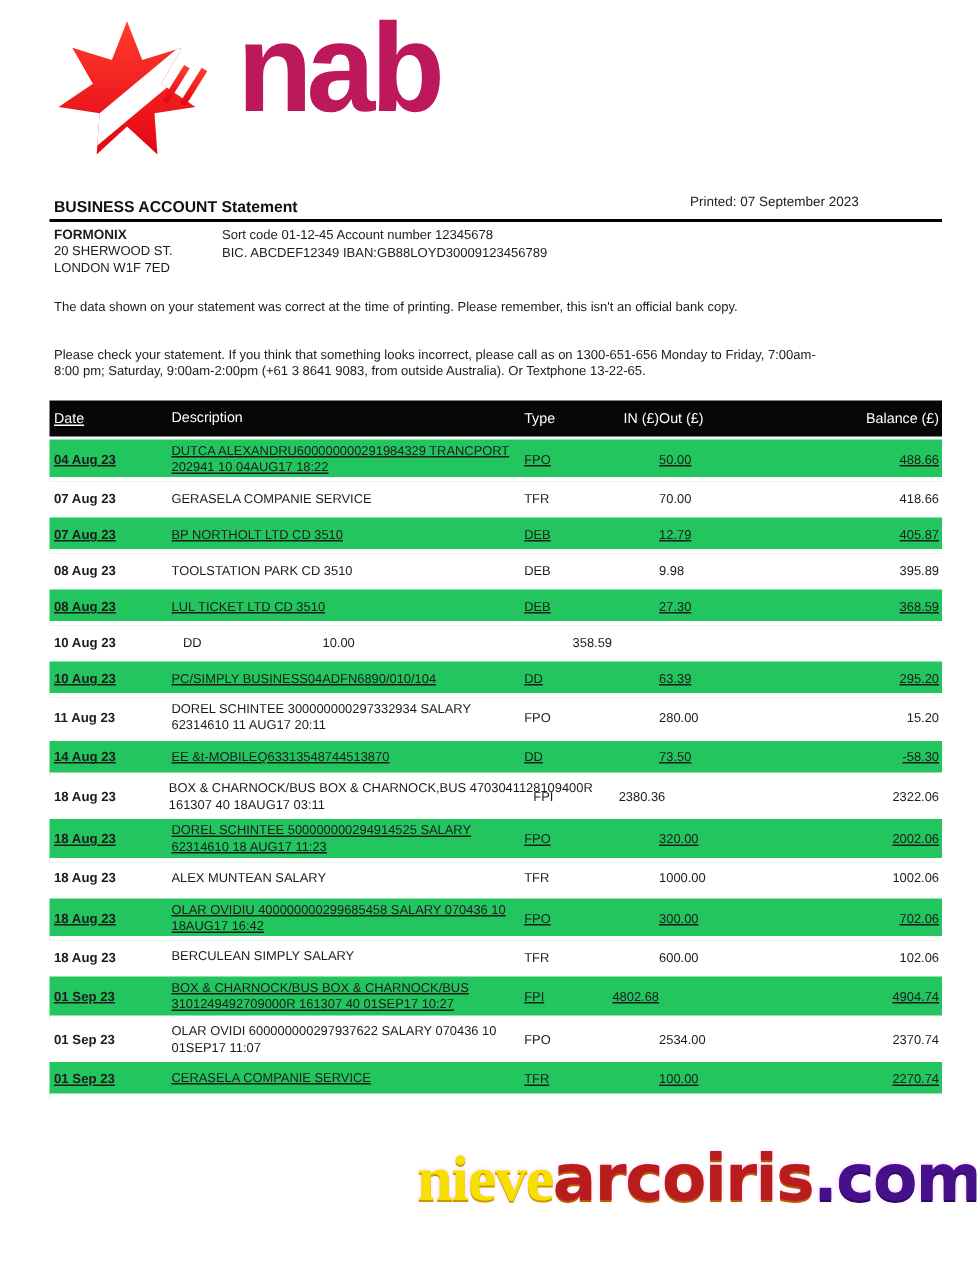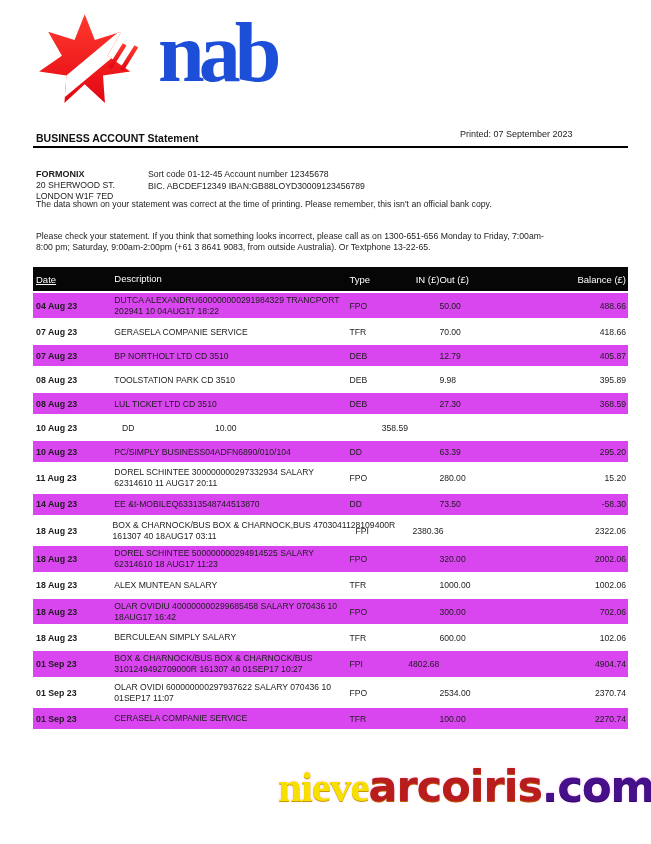--- a/index.html
+++ b/index.html
@@ -7,48 +7,48 @@
     position:relative; width:651px; height:844px; margin:0 auto;
     background:#ffffff; overflow:hidden;
     font-family:"Liberation Sans", sans-serif; color:#1c1c1c;
   }
 
   
   .logo { position:absolute; top:12px; left:36px; height:96px; display:flex; align-items:flex-start; }
   .logo svg { display:block; }
   .brand-text {
     position:absolute; left:122px; top:-4px;
-    font-size:84px; font-weight:800; letter-spacing:-6px; color:#1d4ed8;
-    font-family:Liberation Serif, serif; line-height:1.08;
+    font-size:84px; font-weight:800; letter-spacing:-6px; color:#be185d;
+    font-family:Liberation Mono, monospace; line-height:1.08;
   }
 
   
   .title-row { position:absolute; top:128px; left:36px; right:23px; }
   .doc-title { font-size:10.5px; font-weight:bold; color:#111; }
   .printed { position:absolute; top:1px; left:424px; font-size:9px; color:#222; }
   .rule { position:absolute; top:146px; left:33px; width:595px; height:2px; background:#000; }
 
   
-  .account { position:absolute; top:169px; left:36px; right:23px; font-size:8.7px; line-height:1.22; }
+  .account { position:absolute; top:151px; left:36px; right:23px; font-size:8.7px; line-height:1.22; }
   .acct-name { font-weight:bold; font-size:9px; }
   .acct-mid { position:absolute; top:0; left:112px; }
   .acct-mid div { margin-bottom:1px; }
 
   
   .notice1 { position:absolute; top:199px; left:36px; width:560px; font-size:8.7px; }
   .notice2 { position:absolute; top:231px; left:36px; width:580px; font-size:8.7px; line-height:1.3; white-space:pre-line; }
 
   
   .stmt-table { position:absolute; top:267px; left:33px; width:595px; font-size:8.6px; }
   .t-head {
     display:flex; align-items:center; background:#060606; color:#fff;
     height:24px; font-size:9.5px; margin-bottom:2px;
   }
   .row { display:flex; align-items:center; min-height:21px; border-bottom:3px solid #ffffff; }
-  .row.pink { background:#d946ef; }
+  .row.pink { background:#22c55e;text-decoration:underline; }
   .row.white { background:#ffffff; }
   .c { padding:2px 0; }
   .c-date    { width:84px;  padding-left:3px;  box-sizing:border-box; font-weight:bold; font-size:8.8px; }
   .c-desc    { width:238px; box-sizing:border-box; white-space:pre; line-height:1.25; overflow:visible; }
   .c-type    { width:55px;  padding-left:5px;  box-sizing:border-box; }
   .c-in      { width:43px;  text-align:right;  box-sizing:border-box; }
   .c-out     { width:72px;   box-sizing:border-box; }
   .c-balance { width:123px; text-align:right;  box-sizing:border-box; padding-right:2px; }
   .t-head .c-date { font-weight:normal; font-size:9.5px;text-decoration:underline; }
 

